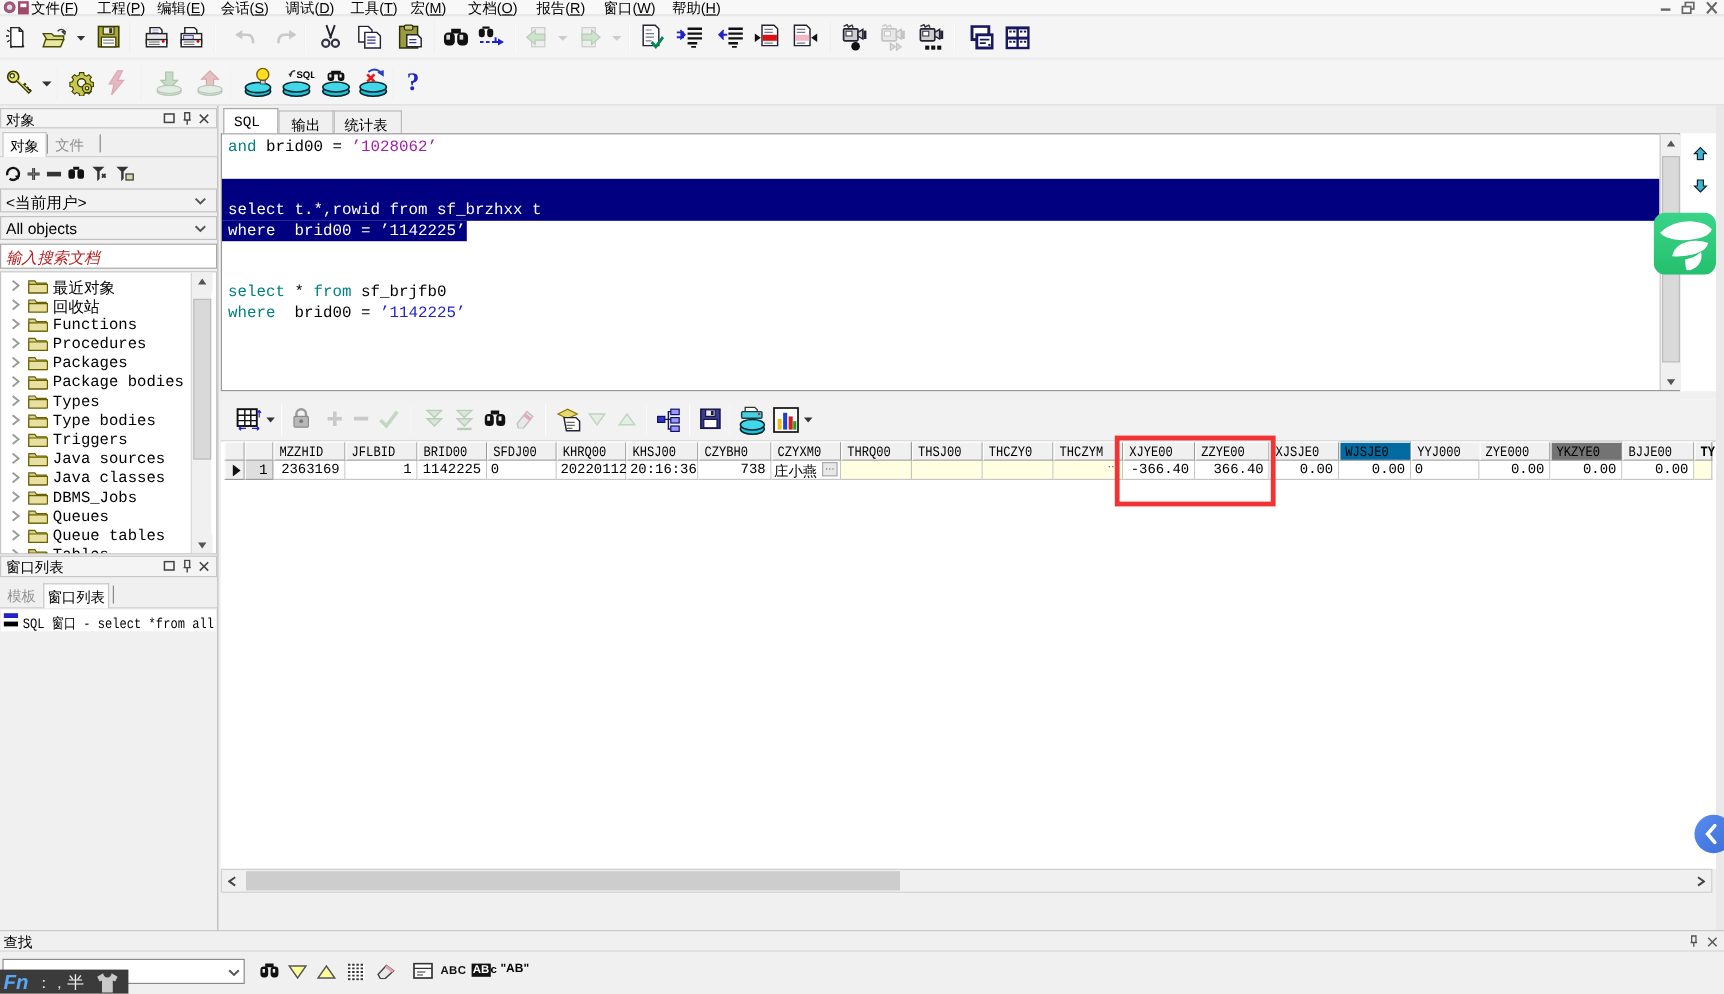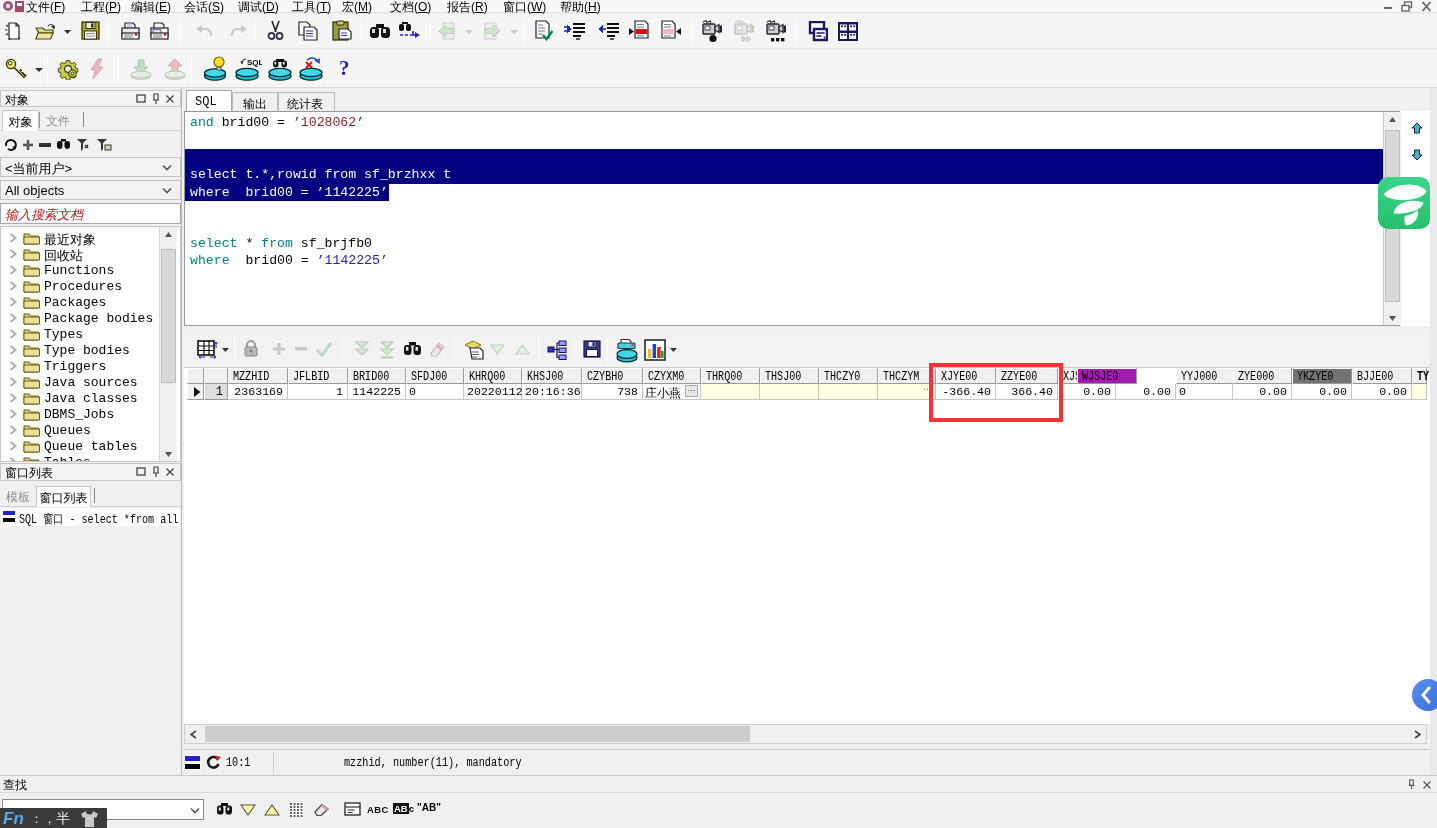--- a/index.html
+++ b/index.html
@@ -582,21 +582,21 @@
     <div class="abs" style="left:10px;top:3px;font-size:12px;">输出</div>
   </div>
   <div class="abs" style="left:95px;top:4px;width:57px;height:19px;background:#f0f0f0;border:1px solid #bbb;border-bottom:none;">
     <div class="abs" style="left:8px;top:3px;font-size:12px;">统计表</div>
   </div>
 
   <div class="abs" id="editor" style="left:1px;top:23px;width:1216px;height:215px;background:#fff;border:1px solid #999;z-index:2;">
 
     <div class="abs" style="left:0;top:37px;width:1198px;height:35px;background:#000080;"></div>
     <div class="abs" style="left:0;top:72px;width:204px;height:17px;background:#000080;"></div>
-    <div class="abs mono" id="l0" style="left:5px;top:3px;font-size:13.2px;white-space:pre;"><span style="color:#008080">and</span> brid00 = <span style="color:#7f1d1d">’1028062’</span></div>
+    <div class="abs mono" id="l0" style="left:5px;top:3px;font-size:13.2px;white-space:pre;"><span style="color:#008080">and</span> brid00 = <span style="color:#a21caf">’1028062’</span></div>
     <div class="abs mono" id="l3" style="left:5px;top:55.4px;font-size:13.2px;white-space:pre;color:#fff;z-index:2;">select t.*,rowid from sf_brzhxx t</div>
     <div class="abs mono" id="l4" style="left:5px;top:72.6px;font-size:13.2px;white-space:pre;color:#fff;z-index:2;">where  brid00 = ’1142225’</div>
     <div class="abs mono" id="l7" style="left:5px;top:124.2px;font-size:13.2px;white-space:pre;"><span style="color:#008080">select</span> * <span style="color:#008080">from</span> sf_brjfb0</div>
     <div class="abs mono" id="l8" style="left:5px;top:141.4px;font-size:13.2px;white-space:pre;"><span style="color:#008080">where</span>  brid00 = <span style="color:#2222cc">’1142225’</span></div>
 
     <div class="abs" style="left:1198px;top:0;width:17px;height:213px;background:#f0f0f0;border-left:1px solid #ccc;">
       <div class="abs" style="left:0;top:0;width:17px;height:16px;">
           <svg style="margin:4px 0 0 4px" width="9" height="8" viewBox="0 0 9 8">
             <path d="M4.5 1 L8 6 H1 z" fill="#555"></path>
           </svg>
@@ -770,21 +770,21 @@
       </div>
 <div class="abs" style="left:752px;top:0;width:60px;height:16px;background:#f0f0f0;border-top:1px solid #fff;border-left:1px solid #fff;border-right:1px solid #9a9a9a;border-bottom:1px solid #9a9a9a;">
         <div class="abs mono" style="left:4px;top:1px;font-size:12px;white-space:pre;transform:scaleX(.84);transform-origin:0 0;">XJYE00</div>
       </div>
 <div class="abs" style="left:812px;top:0;width:62px;height:16px;background:#f0f0f0;border-top:1px solid #fff;border-left:1px solid #fff;border-right:1px solid #9a9a9a;border-bottom:1px solid #9a9a9a;">
         <div class="abs mono" style="left:4px;top:1px;font-size:12px;white-space:pre;transform:scaleX(.84);transform-origin:0 0;">ZZYE00</div>
       </div>
 <div class="abs" style="left:874px;top:0;width:58px;height:16px;background:#f0f0f0;border-top:1px solid #fff;border-left:1px solid #fff;border-right:1px solid #9a9a9a;border-bottom:1px solid #9a9a9a;">
         <div class="abs mono" style="left:4px;top:1px;font-size:12px;white-space:pre;transform:scaleX(.84);transform-origin:0 0;">XJSJE0</div>
       </div>
-<div class="abs" style="left:893px;top:0;width:60px;height:16px;background:#a21caf;border-top:1px solid #fff;border-left:1px solid #fff;border-right:1px solid #9a9a9a;border-bottom:1px solid #9a9a9a;">
+<div class="abs" style="left:932px;top:0;width:60px;height:16px;background:#0369a1;border-top:1px solid #fff;border-left:1px solid #fff;border-right:1px solid #9a9a9a;border-bottom:1px solid #9a9a9a;">
         <div class="abs mono" style="left:4px;top:1px;font-size:12px;white-space:pre;transform:scaleX(.84);transform-origin:0 0;">WJSJE0</div>
       </div>
 <div class="abs" style="left:992px;top:0;width:78px;height:16px;background:#f0f0f0;border-top:1px solid #fff;border-left:1px solid #fff;border-right:1px solid #9a9a9a;border-bottom:1px solid #9a9a9a;">
         <div class="abs mono" style="left:4px;top:1px;font-size:12px;white-space:pre;transform:scaleX(.84);transform-origin:0 0;">YYJ000</div>
       </div>
 <div class="abs" style="left:1049px;top:0;width:59px;height:16px;background:#f0f0f0;border-top:1px solid #fff;border-left:1px solid #fff;border-right:1px solid #9a9a9a;border-bottom:1px solid #9a9a9a;">
         <div class="abs mono" style="left:4px;top:1px;font-size:12px;white-space:pre;transform:scaleX(.84);transform-origin:0 0;">ZYE000</div>
       </div>
 <div class="abs" style="left:1108px;top:0;width:60px;height:16px;background:#737373;border-top:1px solid #fff;border-left:1px solid #fff;border-right:1px solid #9a9a9a;border-bottom:1px solid #9a9a9a;">
         <div class="abs mono" style="left:4px;top:1px;font-size:12px;white-space:pre;transform:scaleX(.84);transform-origin:0 0;">YKZYE0</div>
@@ -838,34 +838,20 @@
         </svg>
       </div>
     <div class="abs" style="left:20px;top:1px;width:545px;height:16px;background:#cdcdcd;"></div>
     <div class="abs" style="left:1224px;top:0;width:17px;height:18px;">
         <svg style="margin:5px 0 0 5px" width="7" height="9" viewBox="0 0 7 9">
           <path d="M1 1 L6 4.5 L1 8" fill="none" stroke="#444" stroke-width="1.6"></path>
         </svg>
       </div>
   </div>
 
-  <div class="abs" style="left:0;top:661px;width:1247px;height:26px;background:#f0f0f0;border-top:1px solid #c8c8c8;">
-    <svg class="abs" style="left:2px;top:5px" width="16" height="15" viewBox="0 0 16 15">
-      <rect x="0" y="0" width="16" height="15" fill="#fff"></rect>
-      <rect x="0" y="1" width="15" height="5" fill="#2222cc"></rect>
-      <rect x="0" y="9" width="15" height="5" fill="#000"></rect>
-    </svg>
-    <svg class="abs" style="left:23px;top:5px" width="15" height="15" viewBox="0 0 15 15">
-      <path d="M12.5 9 a5.3 5.3 0 1 1 -.5 -4.5" fill="none" stroke="#181818" stroke-width="2.6"></path>
-      <path d="M9 0.5 l6 1.5 -4 4 z" fill="#d81818"></path>
-    </svg>
-    <div class="abs mono" style="left:43px;top:6px;font-size:12px;transform:scaleX(.85);transform-origin:0 0;">10:1</div>
-    <div class="abs" style="left:90px;top:2px;width:1px;height:22px;background:#d0d0d0;"></div>
-    <div class="abs mono" style="left:161px;top:6px;font-size:12px;white-space:pre;transform:scaleX(.85);transform-origin:0 0;">mzzhid, number(11), mandatory</div>
-  </div>
 
   <div class="abs" style="left:1247px;top:0;width:7px;height:687px;background:#e9e9e9;"></div>
 
   <div class="abs" style="left:1229px;top:591px;width:32px;height:32px;border-radius:50%;background:linear-gradient(135deg,#5a8cf0,#3a6fd8);z-index:7;">
     <svg style="margin:7px 0 0 8px" width="12" height="18" viewBox="0 0 12 18">
         <path d="M9 2 L3 9 L9 16" fill="none" stroke="#fff" stroke-width="3" stroke-linecap="round"></path>
       </svg>
   </div>
 </div>
 

